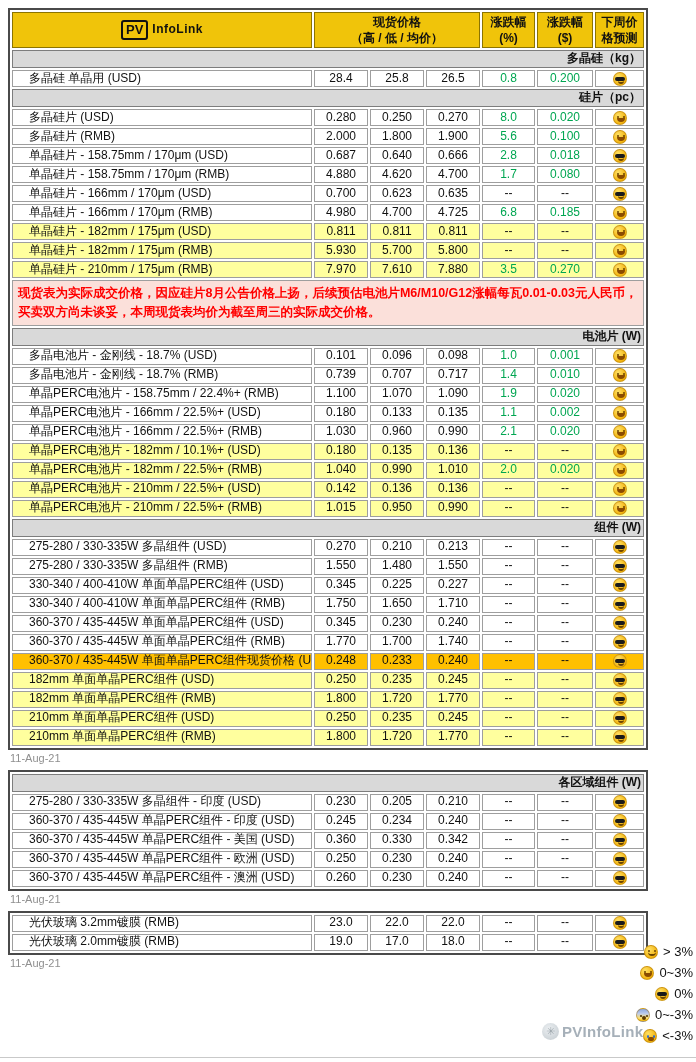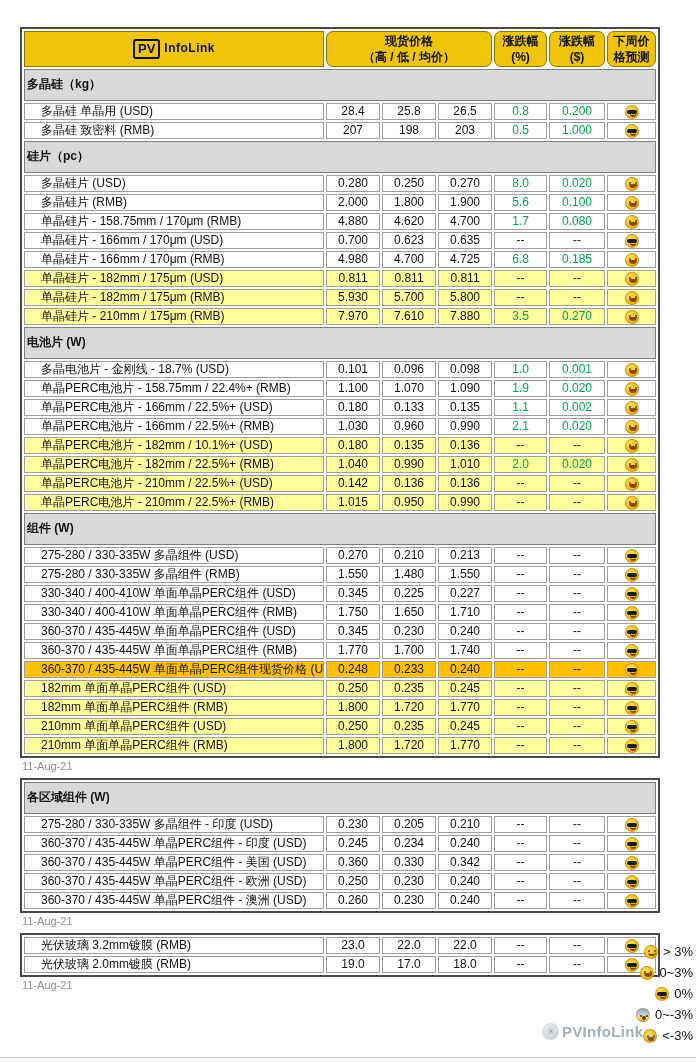--- a/index.html
+++ b/index.html
@@ -10,30 +10,30 @@
     --noteBg:#FBE0DA;
     --noteRed:#FF0000;
     --green:#00A651;
     --cellBorder:#9E9E9E;
     --outerBorder:#4A4A4A;
     --dateGray:#8F8F8F;
   }
   *{box-sizing:border-box;margin:0;padding:0;}
   body{font-family:"Liberation Sans","DejaVu Sans",sans-serif;background:#fff;}
   .page{position:relative;width:696px;height:1062px;background:#fff;overflow:hidden;}
-  .tables{position:absolute;left:20px;top:8px;width:620px;margin-top:19px;}
+  .tables{position:absolute;left:8px;top:8px;width:620px;}
   table.price{border-collapse:separate;border-spacing:2px;border:2px solid var(--outerBorder);width:620px;background:#fff;table-layout:fixed;}
   td{border:1px solid var(--cellBorder);font-size:12px;color:#111;height:17px;line-height:1.15;padding:0 2px;text-align:center;vertical-align:middle;overflow:hidden;white-space:nowrap;}
   td.name{text-align:left;padding-left:16px;}
-  td.gold{background:var(--gold);font-weight:bold;border-color:#8c7400;height:26px;line-height:1.35;white-space:normal;border-radius:7px;}
+  td.gold{background:var(--gold);font-weight:bold;border-color:#8c7400;height:26px;line-height:1.35;white-space:normal;}
   td.logo-cell{background:var(--gold);border-color:#8c7400;height:36px;}
   .logo-wrap{display:flex;align-items:center;justify-content:center;gap:4px;}
   .pv-box{display:inline-block;border:2px solid #111;border-radius:3px;padding:0 3px;font-weight:bold;font-size:13px;color:#111;line-height:1.3;}
   .logo-text{font-weight:bold;font-size:12px;color:#111;letter-spacing:0.5px;}
-  td.section{background:var(--sectionBg);font-weight:bold;text-align:left;height:32px;border-color:#7d7d7d;}
+  td.section{background:var(--sectionBg);font-weight:bold;text-align:right;height:18px;border-color:#7d7d7d;}
   td.note{background:var(--noteBg);color:var(--noteRed);font-weight:bold;text-align:left;white-space:normal;padding:3px 5px;font-size:12.5px;line-height:1.5;height:auto;}
   tr.hl-yellow td{background:var(--yellow);}
   tr.hl-orange td{background:var(--orange);}
   td.green{color:var(--green);}
   .date-label{color:var(--dateGray);font-size:11px;margin:2px 0 4px 2px;height:14px;}
   
   .legend{position:absolute;right:3px;top:941px;width:66px;z-index:2;}
   .legend-item{display:flex;align-items:center;justify-content:flex-end;gap:5px;height:21px;font-size:13px;color:#111;}
   
   .watermark{position:absolute;left:542px;top:1023px;display:flex;align-items:center;gap:3px;z-index:4;opacity:.85;}
@@ -99,29 +99,20 @@
           <tr>
             <td class="name">多晶硅 单晶用 (USD)</td>
             <td>28.4</td>
             <td>25.8</td>
             <td>26.5</td>
             <td class="green">0.8</td>
             <td class="green">0.200</td>
             <td><span class="emo emo-sunglasses"></span></td>
           </tr>
           <tr>
-            <td class="name">多晶硅 致密料 (RMB)</td>
-            <td>207</td>
-            <td>198</td>
-            <td>203</td>
-            <td class="green">0.5</td>
-            <td class="green">1.000</td>
-            <td><span class="emo emo-sunglasses"></span></td>
-          </tr>
-          <tr>
             <td class="section" colspan="7">硅片（pc）</td>
           </tr>
           <tr>
             <td class="name">多晶硅片 (USD)</td>
             <td>0.280</td>
             <td>0.250</td>
             <td>0.270</td>
             <td class="green">8.0</td>
             <td class="green">0.020</td>
             <td><span class="emo emo-smiling"></span></td>
@@ -129,20 +120,29 @@
           <tr>
             <td class="name">多晶硅片 (RMB)</td>
             <td>2.000</td>
             <td>1.800</td>
             <td>1.900</td>
             <td class="green">5.6</td>
             <td class="green">0.100</td>
             <td><span class="emo emo-smiling"></span></td>
           </tr>
           <tr>
+            <td class="name">单晶硅片 - 158.75mm / 170μm (USD)</td>
+            <td>0.687</td>
+            <td>0.640</td>
+            <td>0.666</td>
+            <td class="green">2.8</td>
+            <td class="green">0.018</td>
+            <td><span class="emo emo-sunglasses"></span></td>
+          </tr>
+          <tr>
             <td class="name">单晶硅片 - 158.75mm / 170μm (RMB)</td>
             <td>4.880</td>
             <td>4.620</td>
             <td>4.700</td>
             <td class="green">1.7</td>
             <td class="green">0.080</td>
             <td><span class="emo emo-smiling"></span></td>
           </tr>
           <tr>
             <td class="name">单晶硅片 - 166mm / 170μm (USD)</td>
@@ -183,29 +183,41 @@
           <tr class="hl-yellow">
             <td class="name">单晶硅片 - 210mm / 175μm (RMB)</td>
             <td>7.970</td>
             <td>7.610</td>
             <td>7.880</td>
             <td class="green">3.5</td>
             <td class="green">0.270</td>
             <td><span class="emo emo-smiling"></span></td>
           </tr>
           <tr>
+            <td class="note" colspan="7">现货表为实际成交价格，因应硅片8月公告价格上扬，后续预估电池片M6/M10/G12涨幅每瓦0.01-0.03元人民币，买卖双方尚未谈妥，本周现货表均价为截至周三的实际成交价格。</td>
+          </tr>
+          <tr>
             <td class="section" colspan="7">电池片 (W)</td>
           </tr>
           <tr>
             <td class="name">多晶电池片 - 金刚线 - 18.7% (USD)</td>
             <td>0.101</td>
             <td>0.096</td>
             <td>0.098</td>
             <td class="green">1.0</td>
             <td class="green">0.001</td>
+            <td><span class="emo emo-smiling"></span></td>
+          </tr>
+          <tr>
+            <td class="name">多晶电池片 - 金刚线 - 18.7% (RMB)</td>
+            <td>0.739</td>
+            <td>0.707</td>
+            <td>0.717</td>
+            <td class="green">1.4</td>
+            <td class="green">0.010</td>
             <td><span class="emo emo-smiling"></span></td>
           </tr>
           <tr>
             <td class="name">单晶PERC电池片 - 158.75mm / 22.4%+ (RMB)</td>
             <td>1.100</td>
             <td>1.070</td>
             <td>1.090</td>
             <td class="green">1.9</td>
             <td class="green">0.020</td>
             <td><span class="emo emo-smiling"></span></td>

